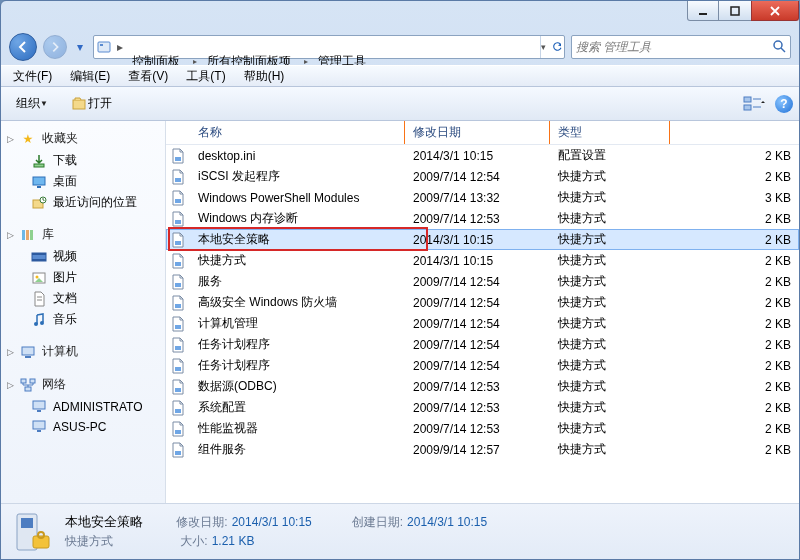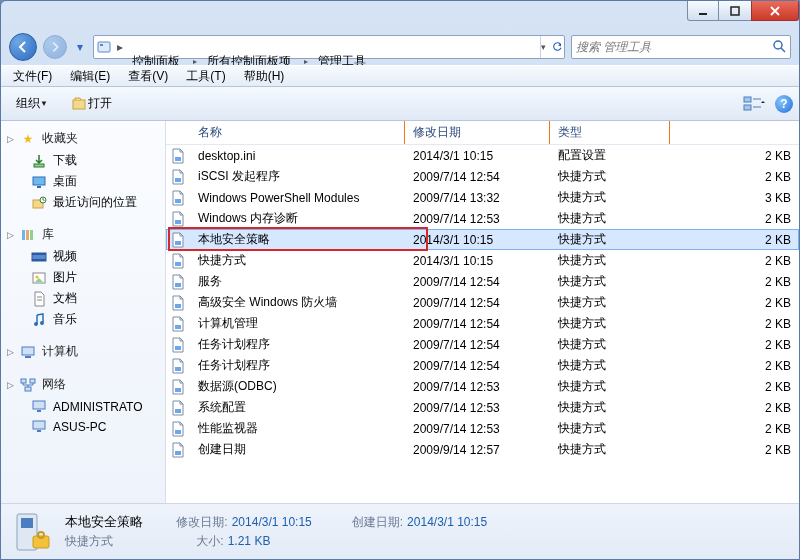--- a/index.html
+++ b/index.html
@@ -669,21 +669,21 @@
             <span class="c-size">2 KB</span>
           </div>
           <div class="row">
             <span class="c-icon file-icon">
               <svg viewBox="0 0 16 16">
                 <path d="M3 1 L10 1 L13 4 L13 15 L3 15 Z" fill="#fff" stroke="#7a8ca5"></path>
                 <path d="M10 1 L10 4 L13 4" fill="none" stroke="#7a8ca5"></path>
                 <rect x="5" y="9" width="6" height="4" fill="#6fa6e5"></rect>
               </svg>
             </span>
-            <span class="c-name">创建日期</span>
+            <span class="c-name">组件服务</span>
             <span class="c-date">2009/9/14 12:57</span>
             <span class="c-type">快捷方式</span>
             <span class="c-size">2 KB</span>
           </div>
         </div>
     <div class="highlight-box" style="left: 2px; top: 106px; width: 260px; height: 24px;"></div>
       </div>
   </div>
 
   <div class="details">
@@ -698,18 +698,18 @@
     <div class="info">
       <div>
         <span style="font-size:13px;">本地安全策略</span>
         <span class="pair" style="display:inline-flex; margin-left:30px;">
           <span><span class="label">修改日期:</span><span class="value">2014/3/1 10:15</span></span>
           <span><span class="label">创建日期:</span><span class="value">2014/3/1 10:15</span></span>
         </span>
       </div>
       <div>
         <span style="color:#6b7a92;">快捷方式</span>
-        <span style="margin-left:80px;"><span class="label">大小:</span><span class="value">1.21 KB</span></span>
+        <span style="margin-left:64px;"><span class="label">大小:</span><span class="value">1.21 KB</span></span>
       </div>
     </div>
   </div>
 
 </div>
 
 </body></html>

